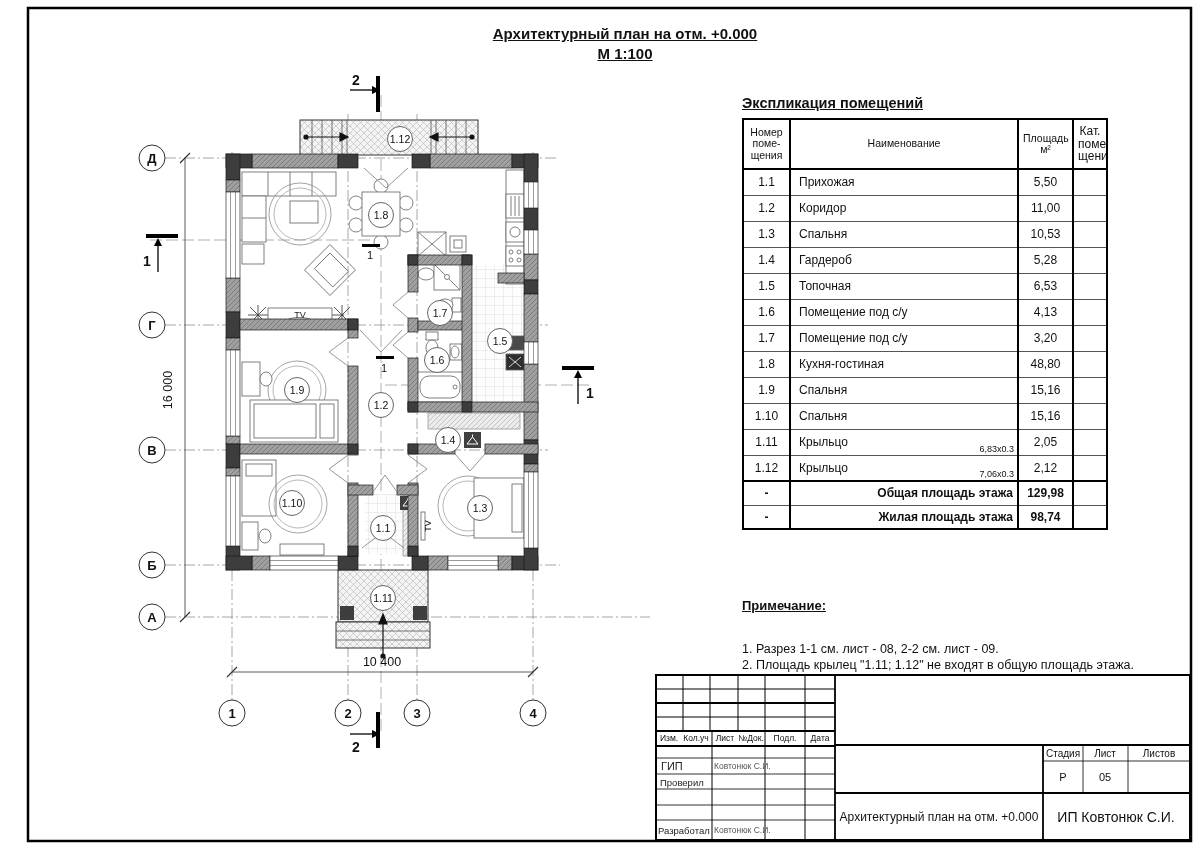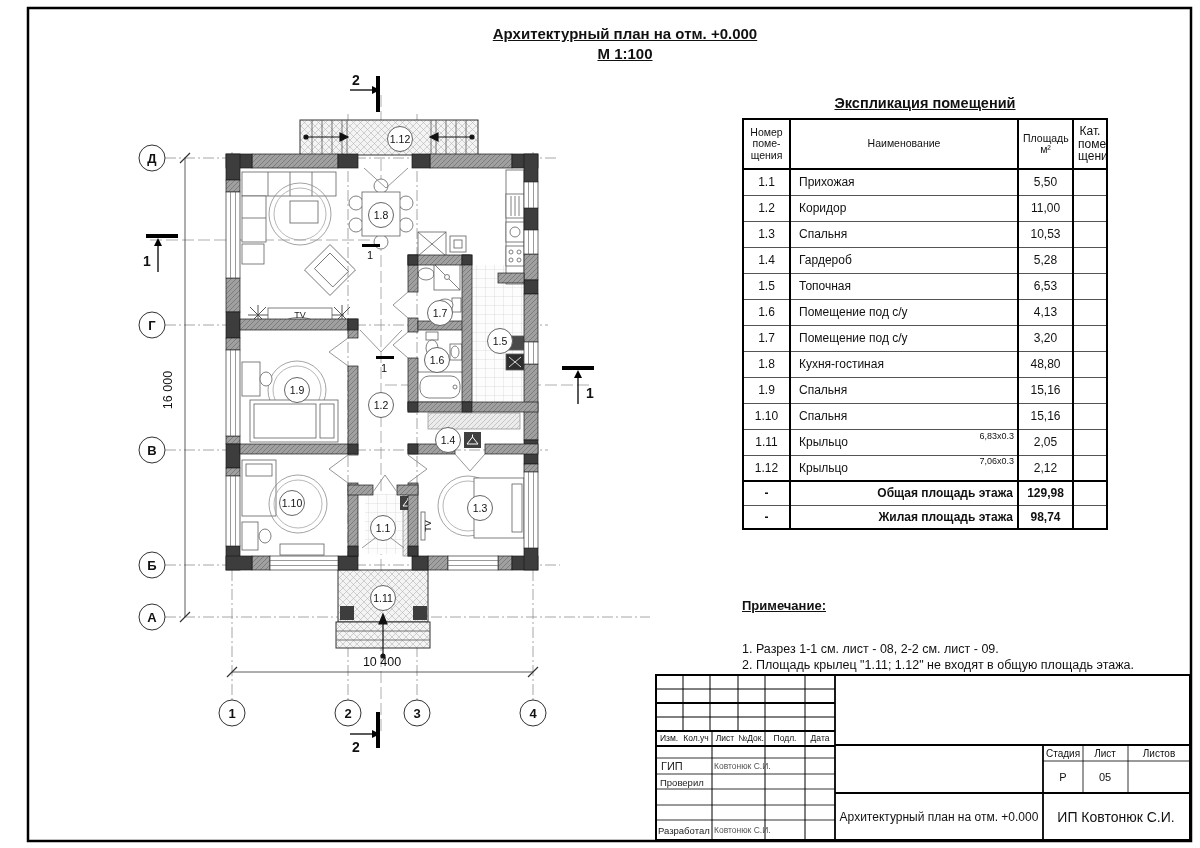--- a/index.html
+++ b/index.html
@@ -1,34 +1,34 @@
 <!DOCTYPE html>
 <html><head>
 <meta charset="utf-8">
 <style>
   html,body{margin:0;padding:0;background:#fff;}
   body{width:1200px;height:848px;position:relative;font-family:"Liberation Sans",sans-serif;color:#111;overflow:hidden;}
   svg{position:absolute;left:0;top:0;font-family:"Liberation Sans",sans-serif;}
   .overlay{position:absolute;}
   .sheet-title{left:380px;top:24px;width:490px;text-align:center;font-weight:bold;font-size:15px;line-height:1.3;}
   .sheet-title div{text-decoration:underline;}
-  .sched-title{left:742px;top:95px;width:366px;text-align:center;font-weight:bold;font-size:14.5px;text-decoration:underline;}
+  .sched-title{left:742px;top:95px;width:366px;font-weight:bold;font-size:14.5px;text-decoration:underline;}
   table.sched{border-collapse:collapse;table-layout:fixed;width:364px;font-size:12px;}
   table.sched td{border:1px solid #555;padding:4px;vertical-align:middle;overflow:hidden;}
   table.sched .hdr td{font-size:10.5px;line-height:1.05;text-align:center;white-space:pre-line;height:40px;border-bottom:2px solid #000;}
   table.sched td.c-num{text-align:center;border-right:2px solid #000;border-left:2px solid #000;}
   table.sched td.c-name{padding-left:8px;position:relative;margin-top:24px;}
   table.sched td.c-area{text-align:center;border-left:2px solid #000;border-right:2px solid #000;}
   table.sched td.c-cat{border-right:2px solid #000;}
   table.sched tr.r{height:26px;}
   table.sched tr.tot{height:24px;font-weight:bold;}
   table.sched tr.tot td.c-name{text-align:right;}
   table.sched tr.tot1 td{border-top:2px solid #000;}
   table.sched tr.last td{border-bottom:2px solid #000;}
-  .size-sub{position:absolute;right:3px;bottom:14px;font-size:9px;}
+  .size-sub{position:absolute;right:3px;bottom:1px;font-size:9px;}
   .note-block{left:742px;top:598px;width:440px;font-size:12.5px;}
   .note-title{font-weight:bold;font-size:13px;text-decoration:underline;margin-bottom:28px;}
   .note-line{line-height:1.3;}
 </style>
 </head>
 <body>
 
 <svg width="1200" height="848" viewBox="0 0 1200 848">
   <defs>
     <pattern id="crosshatch" width="7" height="7" patternUnits="userSpaceOnUse">

